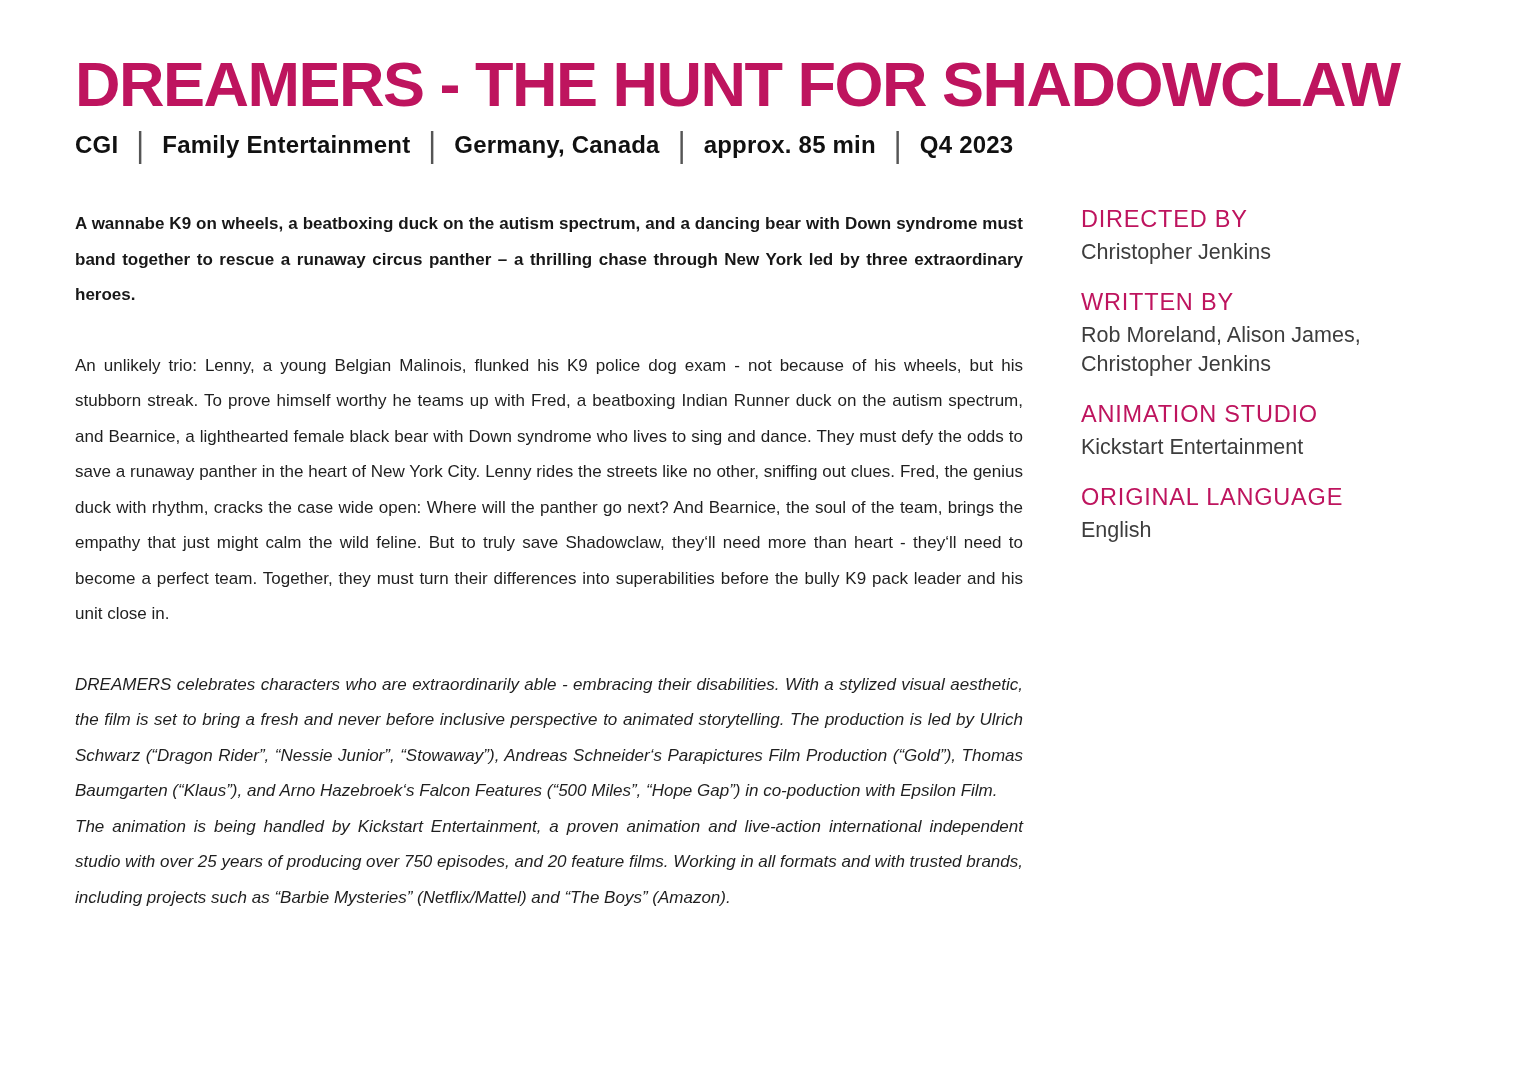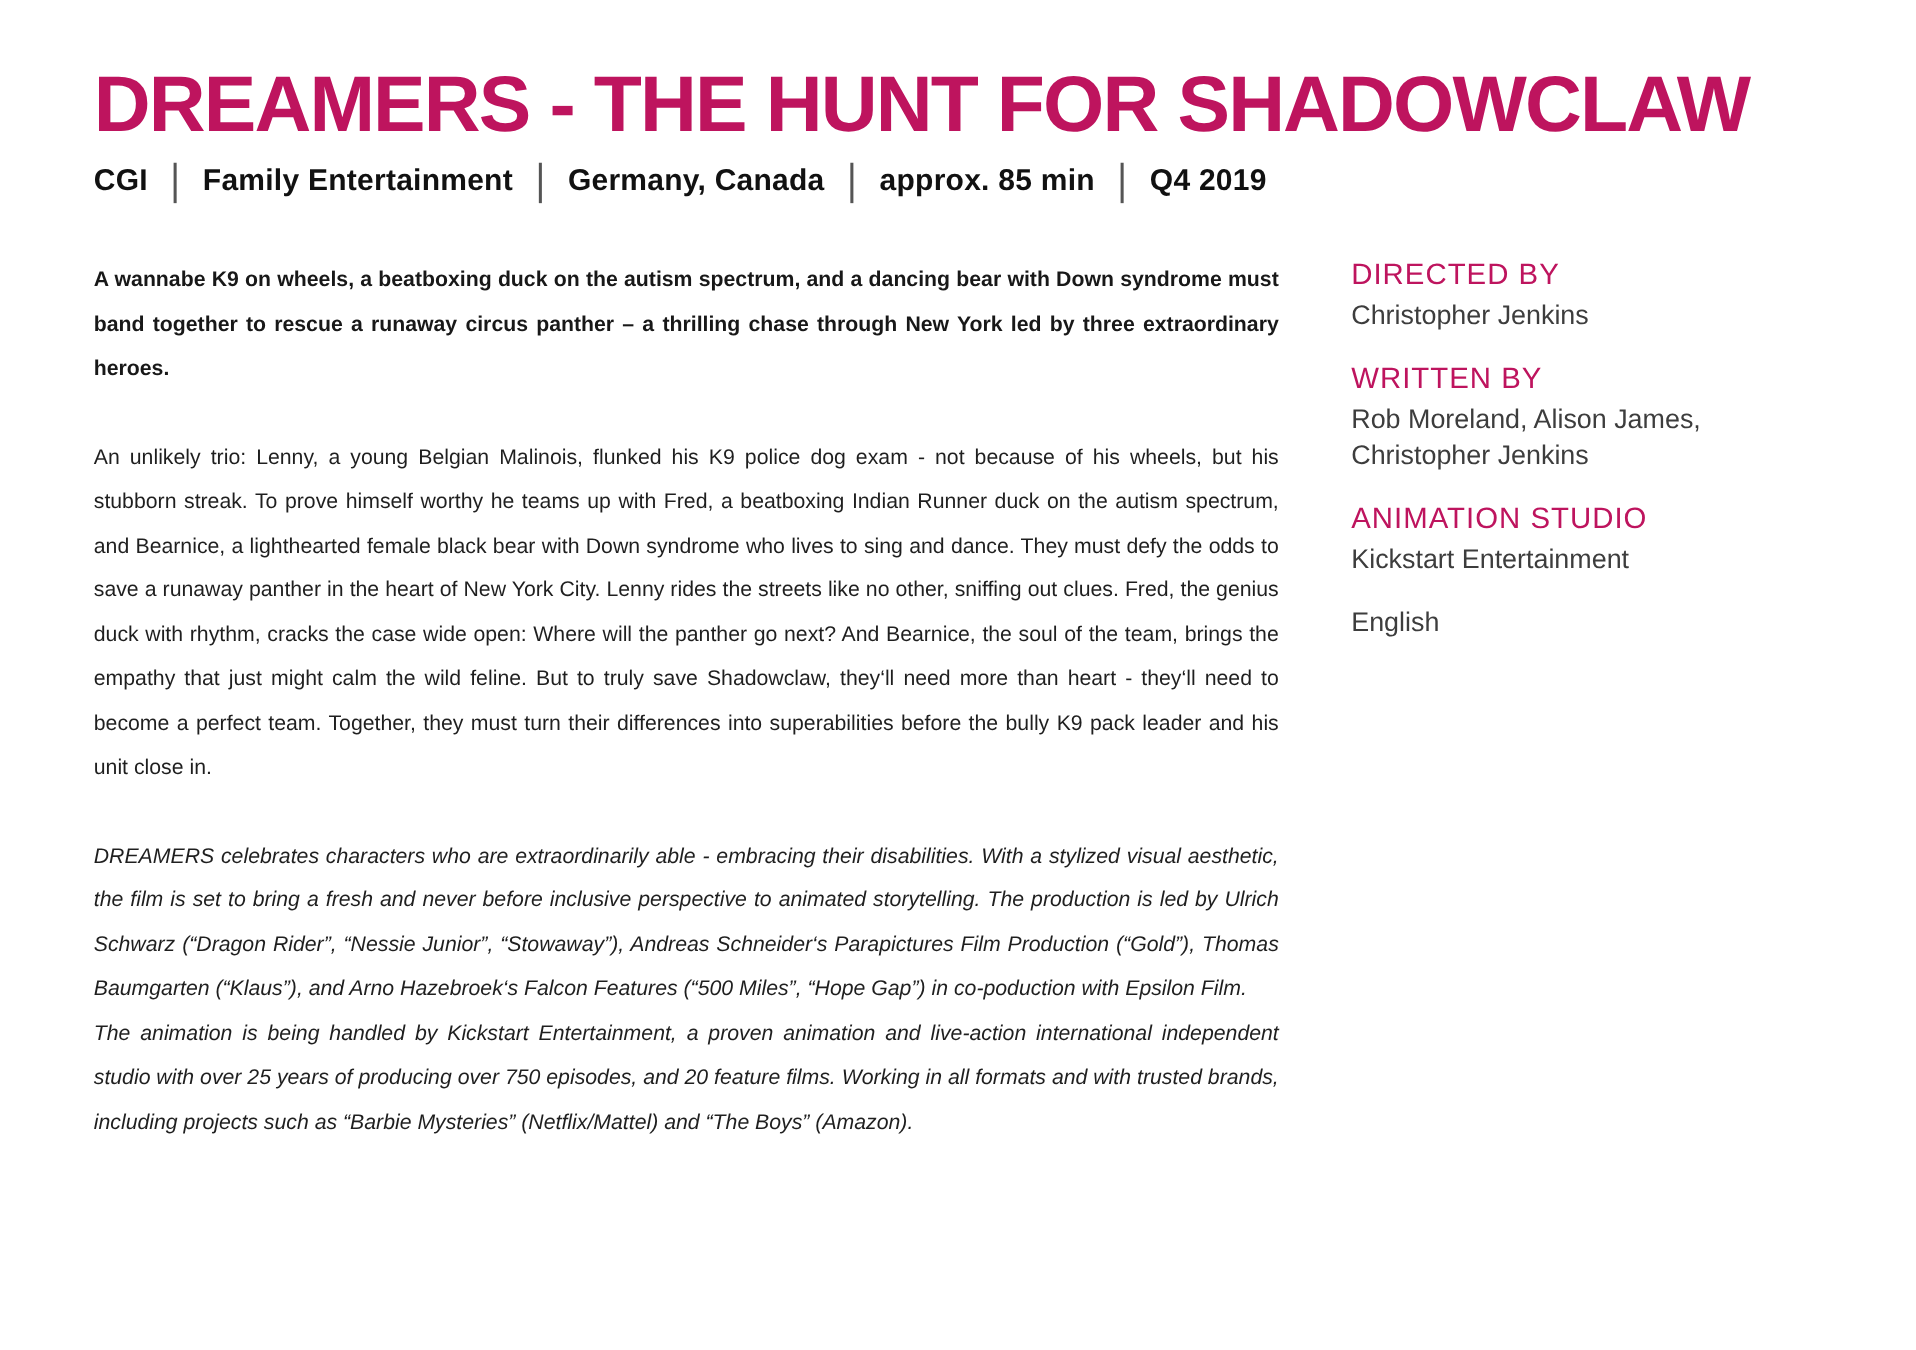--- a/index.html
+++ b/index.html
@@ -79,21 +79,21 @@
     <h1 class="title">DREAMERS - THE HUNT FOR SHADOWCLAW</h1>
     <div class="meta-line">
       <span>CGI</span>
       <span class="meta-sep">|</span>
       <span>Family Entertainment</span>
       <span class="meta-sep">|</span>
       <span>Germany, Canada</span>
       <span class="meta-sep">|</span>
       <span>approx. 85 min</span>
       <span class="meta-sep">|</span>
-      <span>Q4 2019</span>
+      <span>Q4 2023</span>
     </div>
   </header>
 
   <div class="content">
 
     <main class="main-col">
       <p class="logline">A wannabe K9 on wheels, a beatboxing duck on the autism spectrum, and a dancing bear with Down syndrome must band together to rescue a runaway circus panther – a thrilling chase through New York led by three extraordinary heroes.</p>
       <p class="synopsis">An unlikely trio: Lenny, a young Belgian Malinois, flunked his K9 police dog exam - not because of his wheels, but his stubborn streak. To prove himself worthy he teams up with Fred, a beatboxing Indian Runner duck on the autism spectrum, and Bearnice, a lighthearted female black bear with Down syndrome who lives to sing and dance. They must defy the odds to save a runaway panther in the heart of New York City. Lenny rides the streets like no other, sniffing out clues. Fred, the genius duck with rhythm, cracks the case wide open: Where will the panther go next? And Bearnice, the soul of the team, brings the empathy that just might calm the wild feline. But to truly save Shadowclaw, they‘ll need more than heart - they‘ll need to become a perfect team. Together, they must turn their differences into superabilities before the bully K9 pack leader and his unit close in.</p>
       <p class="note">DREAMERS celebrates characters who are extraordinarily able - embracing their disabilities. With a stylized visual aesthetic, the film is set to bring a fresh and never before inclusive perspective to animated storytelling. The production is led by Ulrich Schwarz (“Dragon Rider”, “Nessie Junior”, “Stowaway”), Andreas Schneider‘s Parapictures Film Production (“Gold”), Thomas Baumgarten (“Klaus”), and Arno Hazebroek‘s Falcon Features (“500 Miles”, “Hope Gap”) in co-poduction with Epsilon Film.</p>
       <p class="note">The animation is being handled by Kickstart Entertainment, a proven animation and live-action international independent studio with over 25 years of producing over 750 episodes, and 20 feature films. Working in all formats and with trusted brands, including projects such as “Barbie Mysteries” (Netflix/Mattel) and “The Boys” (Amazon).</p>
@@ -107,18 +107,19 @@
       </div>
       <div class="credit-block">
         <div class="credit-label">WRITTEN BY</div>
         <div class="credit-value">Rob Moreland, Alison James, Christopher Jenkins</div>
       </div>
       <div class="credit-block">
         <div class="credit-label">ANIMATION STUDIO</div>
         <div class="credit-value">Kickstart Entertainment</div>
       </div>
       <div class="credit-block">
+        <div class="credit-label">ORIGINAL LANGUAGE</div>
         <div class="credit-value">English</div>
       </div>
     </aside>
 
   </div>
 </div>
 
 </body></html>

